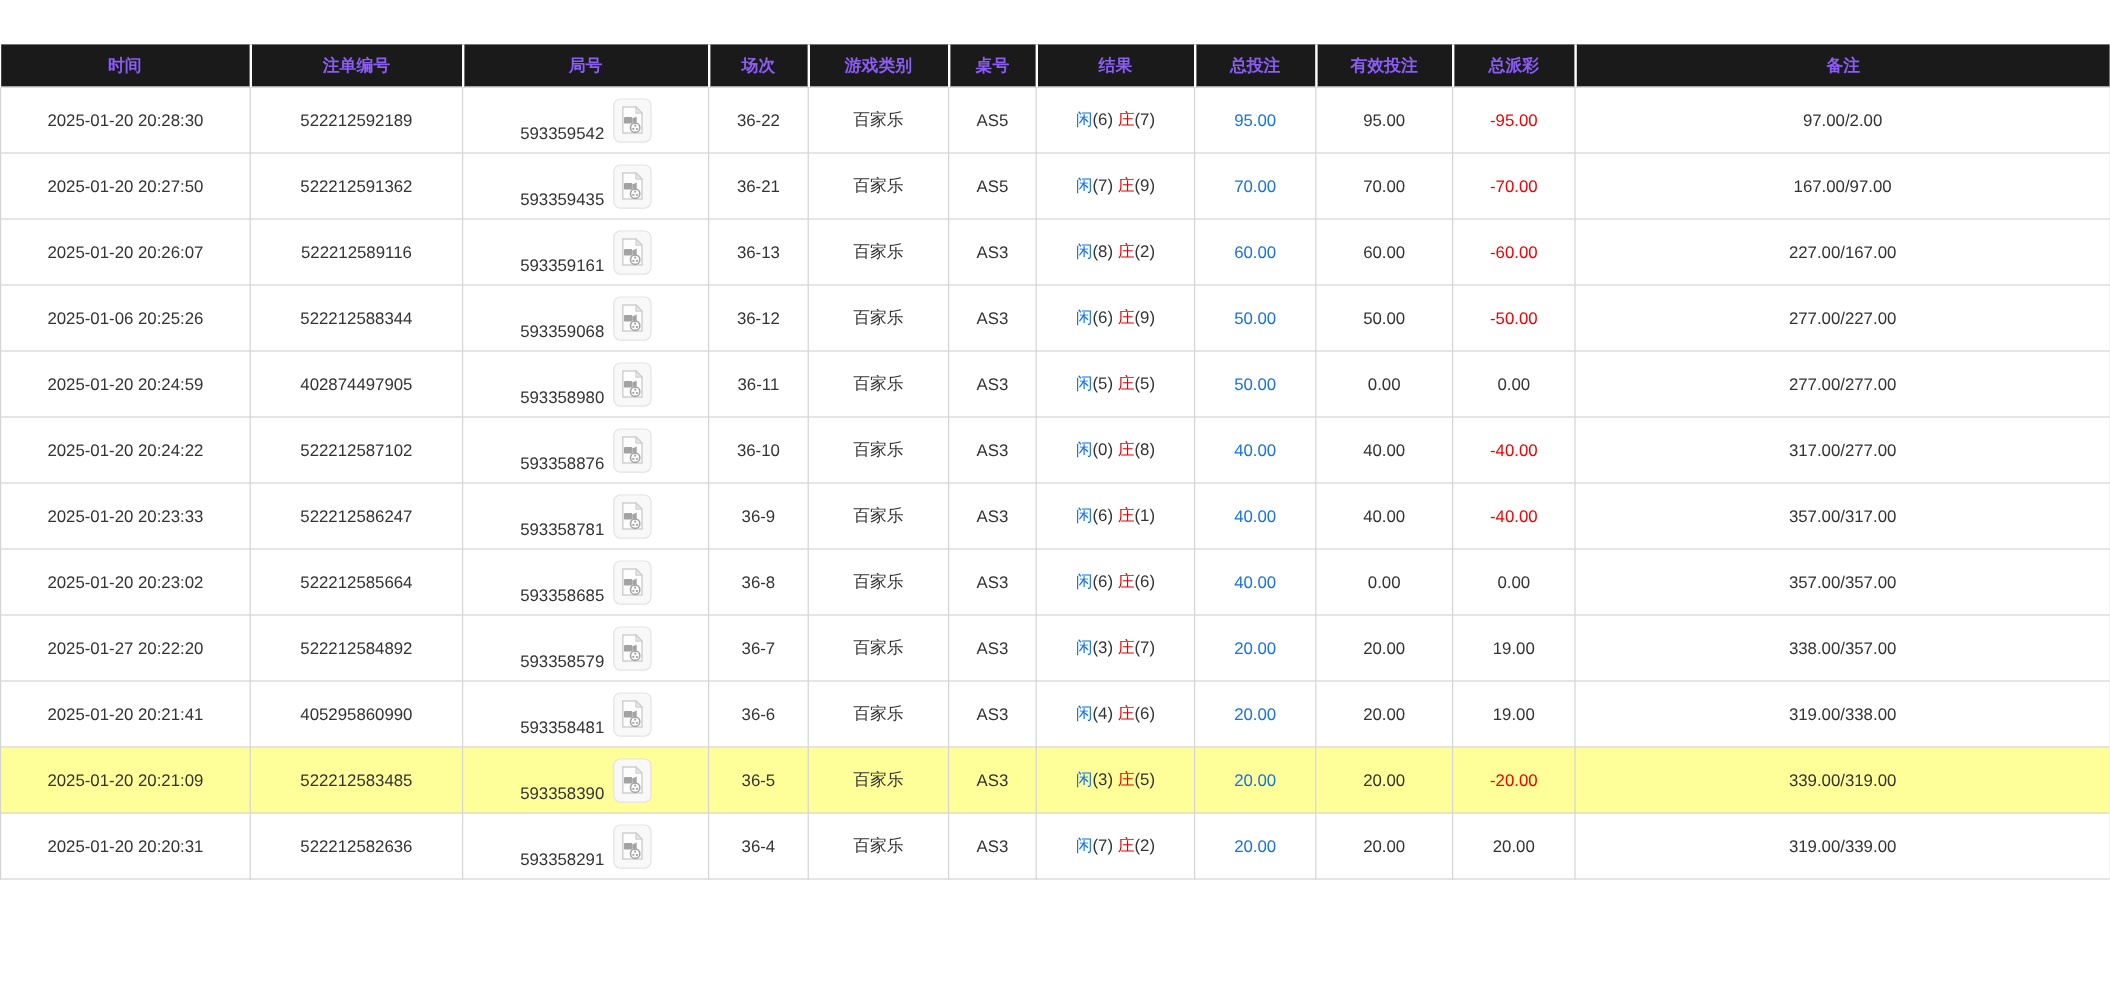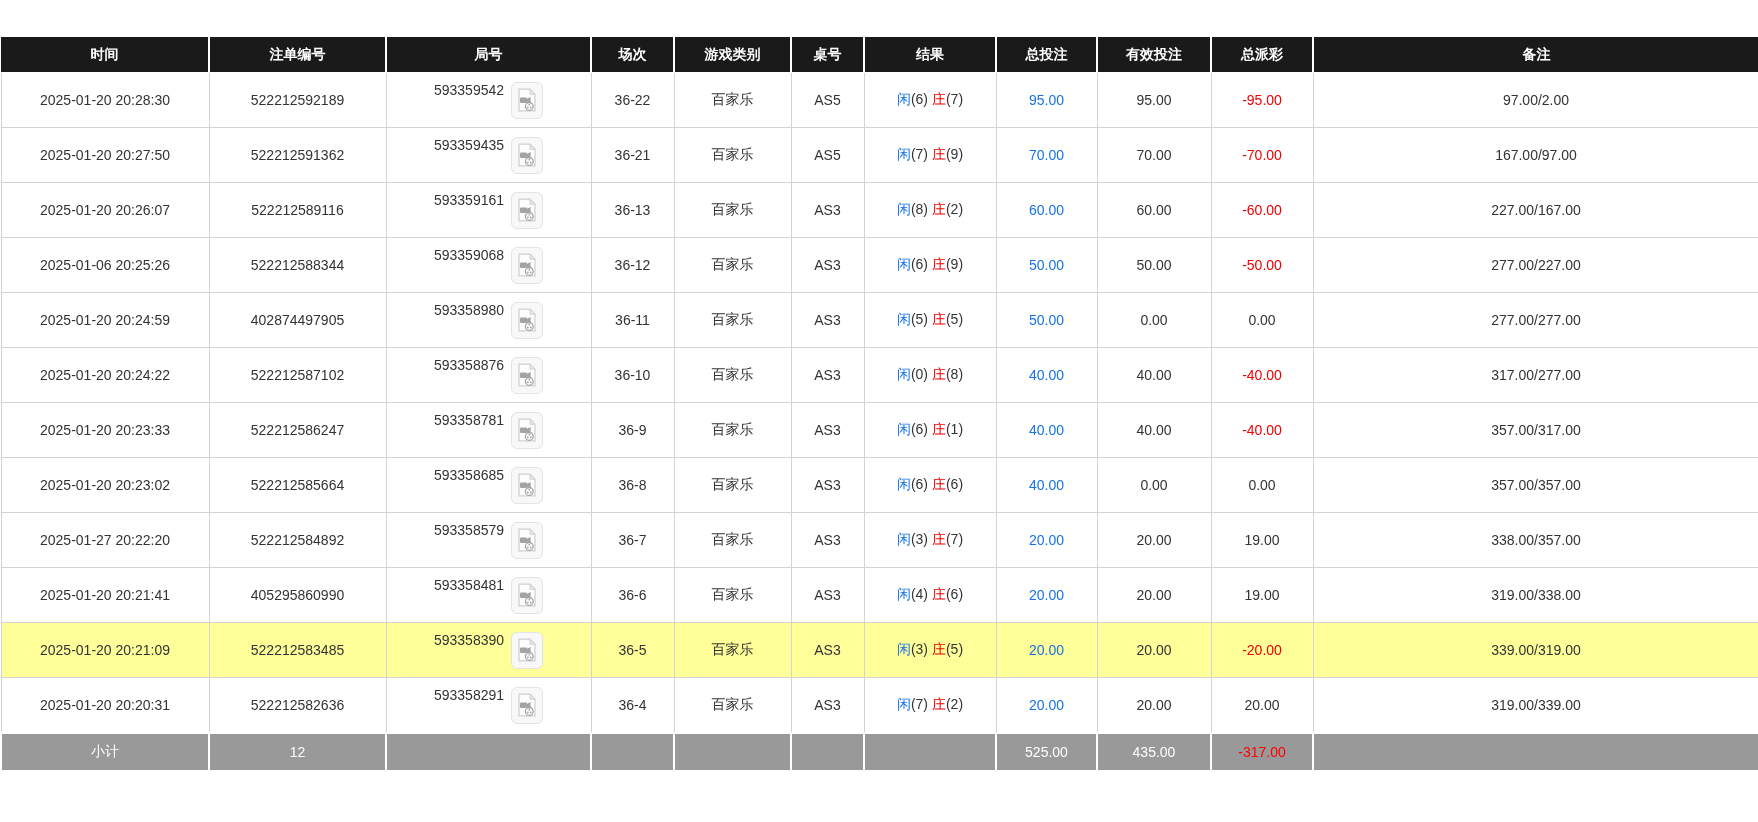--- a/index.html
+++ b/index.html
@@ -29,21 +29,21 @@
   col.c-game      { width: 117px; }
   col.c-tableno   { width: 73px;  }
   col.c-result    { width: 132px; }
   col.c-totalbet  { width: 101px; }
   col.c-validbet  { width: 114px; }
   col.c-payout    { width: 102px; }
   col.c-remark    { width: 446px; }
 
   thead th {
     background: var(--header-bg, #1a1a1a);
-    color: #ffffff;
+    color: #8b5cf6;
     font-weight: bold;
     height: 35px;
     text-align: center;
     border-right: 2px solid #ffffff;
     border-bottom: 1px solid #ffffff;
     padding: 0;
   }
   thead th:last-child { border-right: none; margin-left: 12px; }
 
   tbody tr.data td {
@@ -67,21 +67,21 @@
   }
 
   .blue-text   { color: var(--player-blue, #1673e6); }
   .red-text    { color: var(--banker-red, #e60000); }
   .neg-payout  { color: var(--negative-red, #f20000); }
   .summary .neg-payout { color: #ff0000; }
   .score-text  { color: #333; }
 
   .round-wrap {
     display: inline-flex;
-    align-items: flex-start;
+    align-items: flex-end;
     justify-content: center;
     gap: 7px;
   }
   .video-btn {
     display: inline-flex;
     align-items: center;
     justify-content: center;
     width: 30px;
     height: 35px;
     border: 1px solid #e3e3e3;
@@ -441,27 +441,14 @@
           </span></td>
         <td>36-4</td>
         <td>百家乐</td>
         <td>AS3</td>
         <td><span class="result-cell-inner"><span class="blue-text">闲</span><span class="score-text">(7)</span> <span class="red-text">庄</span><span class="score-text">(2)</span></span></td>
         <td class="blue-text">20.00</td>
         <td>20.00</td>
         <td>20.00</td>
         <td>319.00/339.00</td>
       </tr>
-      <tr class="summary">
-        <td>小计</td>
-        <td>12</td>
-        <td></td>
-        <td></td>
-        <td></td>
-        <td></td>
-        <td></td>
-        <td>525.00</td>
-        <td>435.00</td>
-        <td class="neg-payout">-317.00</td>
-        <td></td>
-      </tr>
     </tbody>
 </table>
 
 </body></html>

